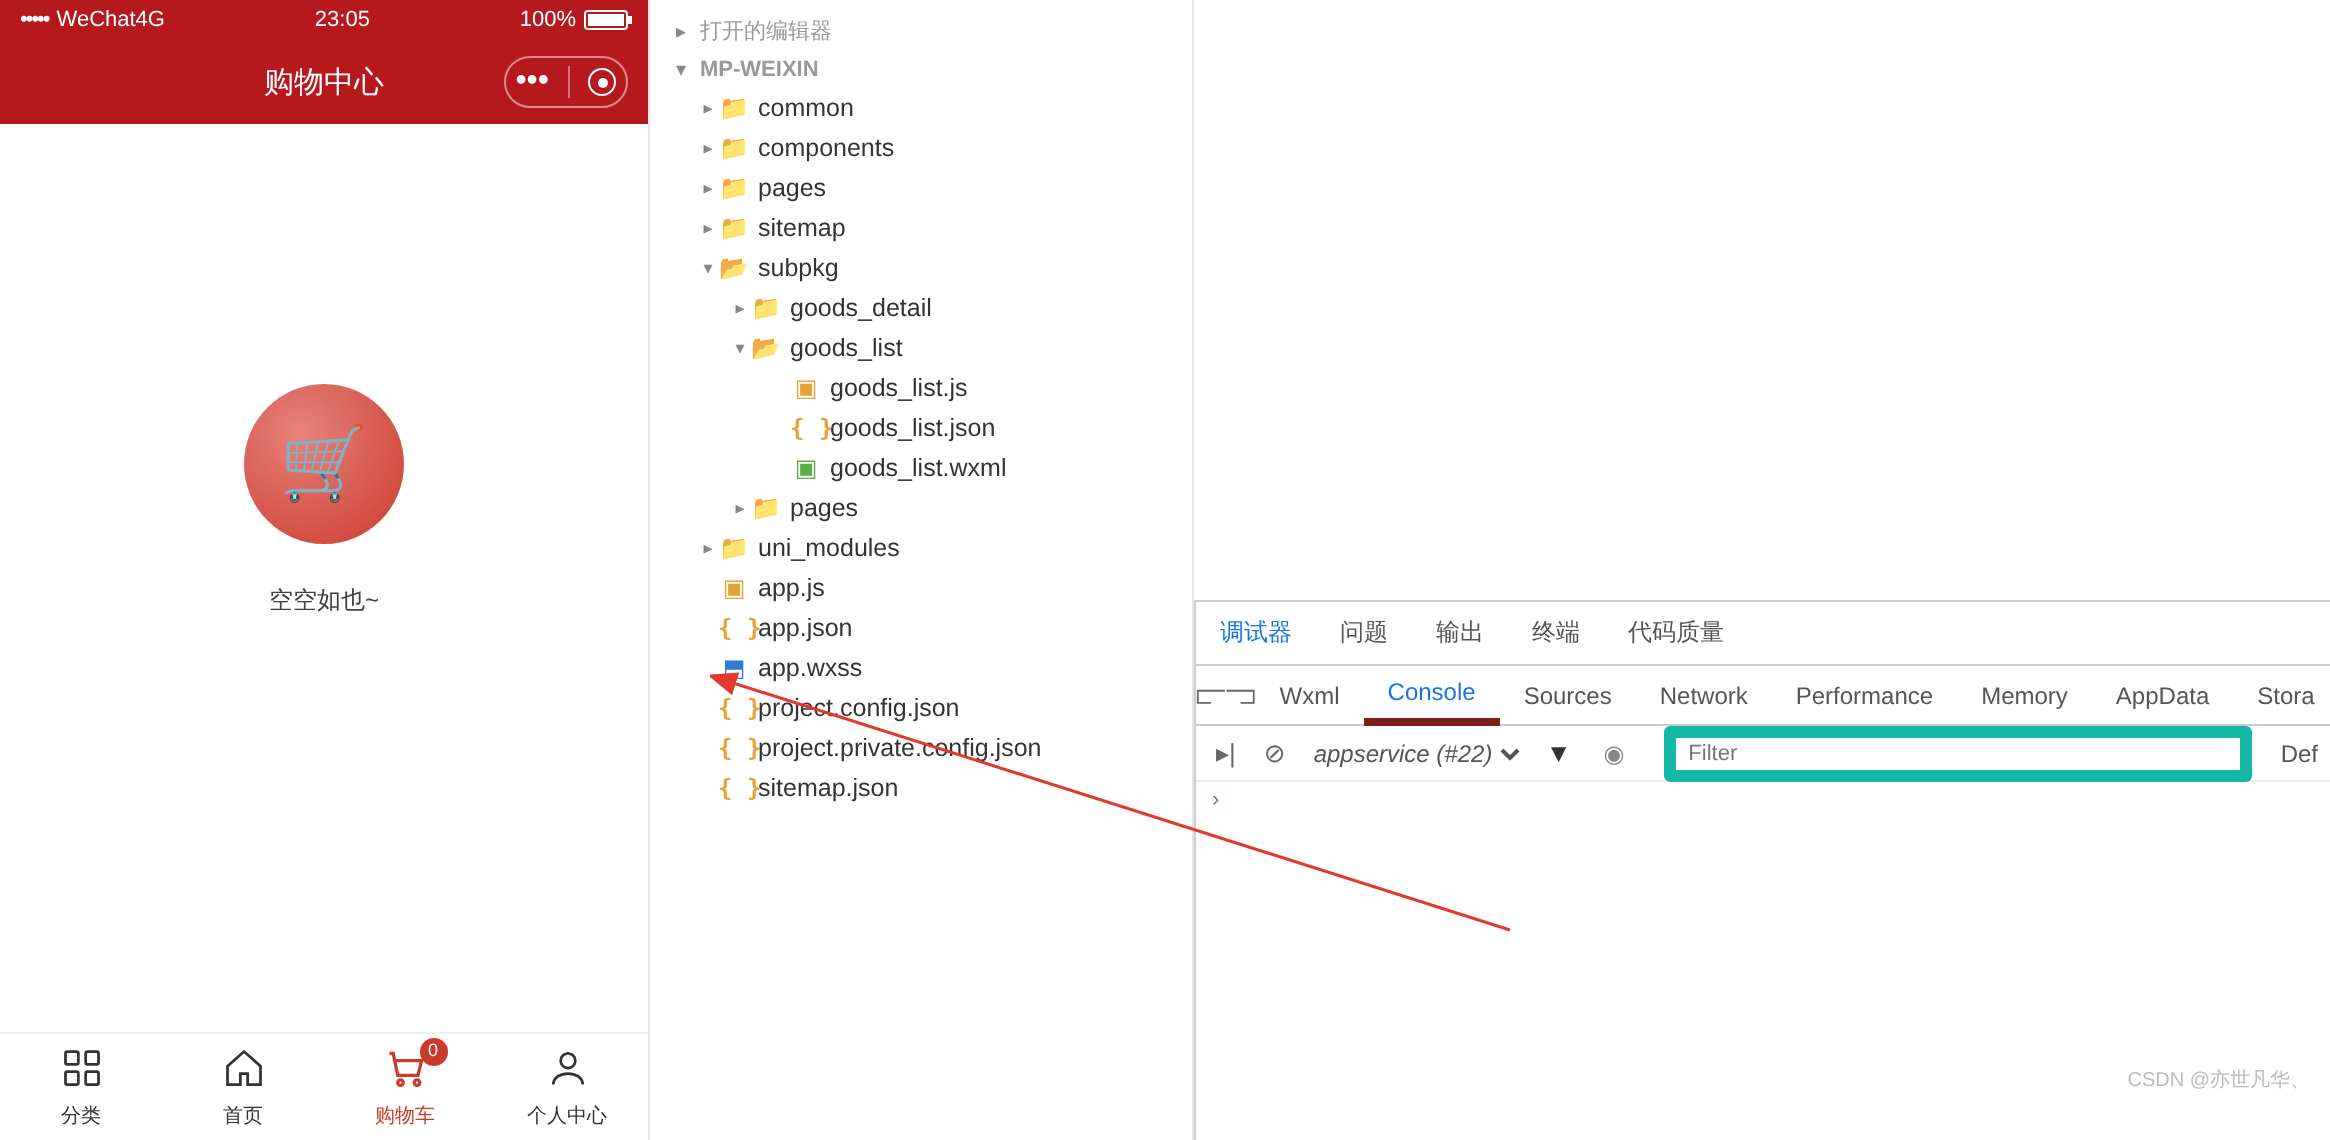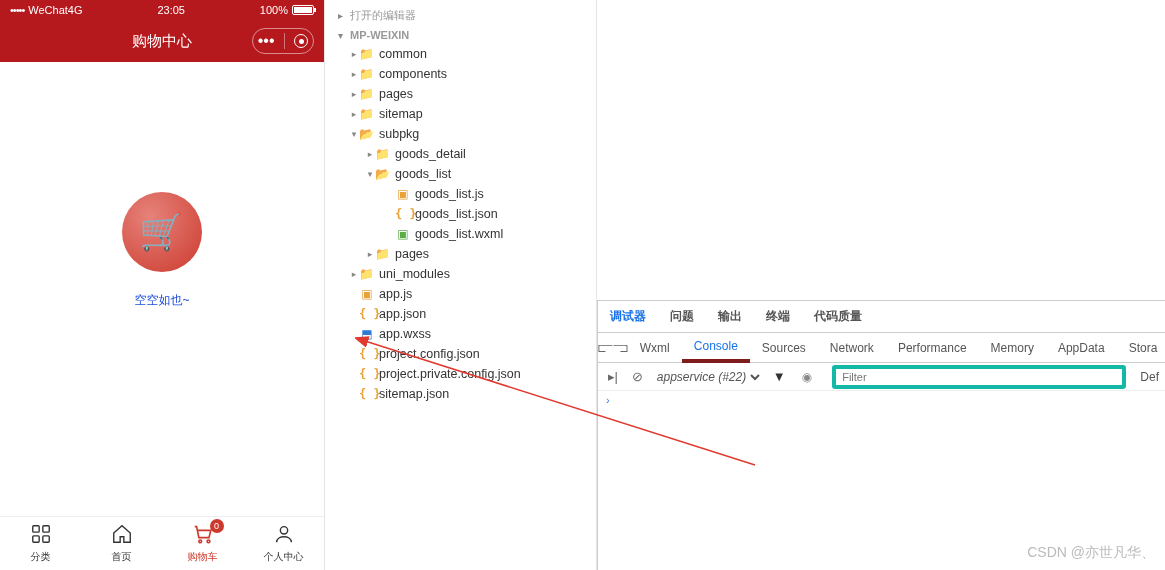--- a/index.html
+++ b/index.html
@@ -16,21 +16,21 @@
     .battery-fill { position: absolute; left: 1px; top: 1px; bottom: 1px; right: 1px; background: #fff; }
     .nav-bar { background: #b5191e; color: #fff; height: 42px; display: flex; align-items: center; justify-content: center; position: relative; font-size: 15px; }
     .nav-capsule { position: absolute; right: 10px; display: flex; align-items: center; border: 1px solid rgba(255,255,255,0.5); border-radius: 14px; height: 26px; width: 62px; justify-content: space-around; }
     .capsule-dots { font-size: 16px; line-height: 1; }
     .capsule-target { width: 14px; height: 14px; border: 1.5px solid #fff; border-radius: 50%; display: flex; align-items: center; justify-content: center; }
     .capsule-target::after { content: ""; width: 5px; height: 5px; background: #fff; border-radius: 50%; }
     .capsule-div { width: 1px; height: 16px; background: rgba(255,255,255,0.4); }
     .sim-content { flex: 1; display: flex; flex-direction: column; align-items: center; justify-content: flex-start; padding-top: 130px; background: #fff; }
     .cart-circle { width: 80px; height: 80px; border-radius: 50%; background: radial-gradient(circle at 35% 30%, #e6827a, #cc3a2e); display: flex; align-items: center; justify-content: center; margin-bottom: 20px; }
     .cart-icon-big { font-size: 36px; }
-    .empty-text { color: #1d4ed8; font-size: 12px; }
+    .empty-text { color: #404040; font-size: 12px; }
     .tab-bar { height: 54px; border-top: 1px solid #eee; display: flex; }
     .tab-item { flex: 1; display: flex; flex-direction: column; align-items: center; justify-content: center; gap: 2px; color: #333; font-size: 10px; cursor: pointer; }
     .tab-item.active { color: #cc3a2e; }
     .tab-icon { font-size: 20px; line-height: 1; position: relative; }
     .tab-badge { position: absolute; top: -4px; right: -10px; background: #cc3a2e; color: #fff; font-size: 9px; width: 14px; height: 14px; border-radius: 50%; display: flex; align-items: center; justify-content: center; }
     
     
     .explorer { width: 273px; height: 100%; border-left: 1px solid #e5e5e5; border-right: 1px solid #e5e5e5; font-size: 12.5px; color: #333; overflow: hidden; }
     .explorer-section { padding: 5px 0; }
     .explorer-header { display: flex; align-items: center; padding: 3px 13px; color: #999; font-size: 11px; cursor: pointer; }
@@ -44,40 +44,40 @@
     .file-wxml { color: #5dad47; }
     .file-wxss { color: #2d7bd4; }
     .brace-icon { color: #e8a23a; font-weight: bold; font-family: monospace; }
     .pad1 { padding-left: 24px; }
     .pad2 { padding-left: 40px; }
     .pad4 { padding-left: 70px; }
     
     
     .devtools { position: absolute; left: 597px; top: 300px; right: 0; bottom: 0; border-top: 1px solid #ccc; border-left: 1px solid #ccc; display: flex; flex-direction: column; background: #fff; font-size: 12px; }
     .dt-tabs1 { display: flex; height: 32px; align-items: center; border-bottom: 1px solid #ccc; }
-    .dt-tab1 { padding: 0 12px; height: 100%; display: flex; align-items: center; color: #555; cursor: pointer; font-weight: bold; }
+    .dt-tab1 { padding: 0 12px; height: 100%; display: flex; align-items: center; color: #555; cursor: pointer; }
     .dt-tab1.active { color: #1a73e8; }
     .dt-tabs2 { display: flex; height: 30px; align-items: center; border-bottom: 1px solid #ccc; gap: 0; }
     .dt-dock { width: 30px; text-align: center; color: #666; cursor: pointer; font-size: 14px; }
     .dt-tab2 { padding: 0 12px; height: 100%; display: flex; align-items: center; color: #555; cursor: pointer; }
     .dt-tab2.active { color: #1a73e8; border-bottom: 4px solid #7f1d1d; margin-bottom: -1px; }
     .dt-toolbar { display: flex; height: 28px; align-items: center; border-bottom: 1px solid #eee; padding: 0 6px; gap: 6px; }
     .dt-tool { color: #666; cursor: pointer; padding: 0 4px; font-size: 13px; }
     .dt-select { border: none; color: #555; font-size: 12px; background: transparent; cursor: pointer; min-width: 110px; font-style: italic; }
     .dt-eye { color: #888; padding: 0 6px; }
-    .dt-filter { flex: 1; border: 4px solid #14b8a6; border-radius: 3px; padding: 2px 6px; font-size: 11px; margin: 0 8px; }
+    .dt-filter { flex: 1; border: 6px solid #14b8a6; border-radius: 3px; padding: 2px 6px; font-size: 11px; margin: 0 8px; }
     .dt-def { color: #555; padding-right: 0; }
     .dt-console { flex: 1; padding: 3px 8px; color: #367cf1; font-family: monospace; font-size: 11px; }
     .prompt::before { content: "› "; color: #367cf1; }
 
     
     .arrow-line { position: absolute; pointer-events: none; z-index: 50; }
     
     
-    .watermark { position: absolute; right: 10px; bottom: 8px; color: rgba(180,180,180,0.9); font-size: 14px; }
+    .watermark { position: absolute; right: 10px; bottom: 23px; color: rgba(180,180,180,0.9); font-size: 10px; }
   </style>
 </head>
 <body>
 
 <div class="simulator">
   <div class="status-bar">
     <div class="status-left">
       <span class="dots"></span>
       <span>WeChat4G</span>
     </div>

